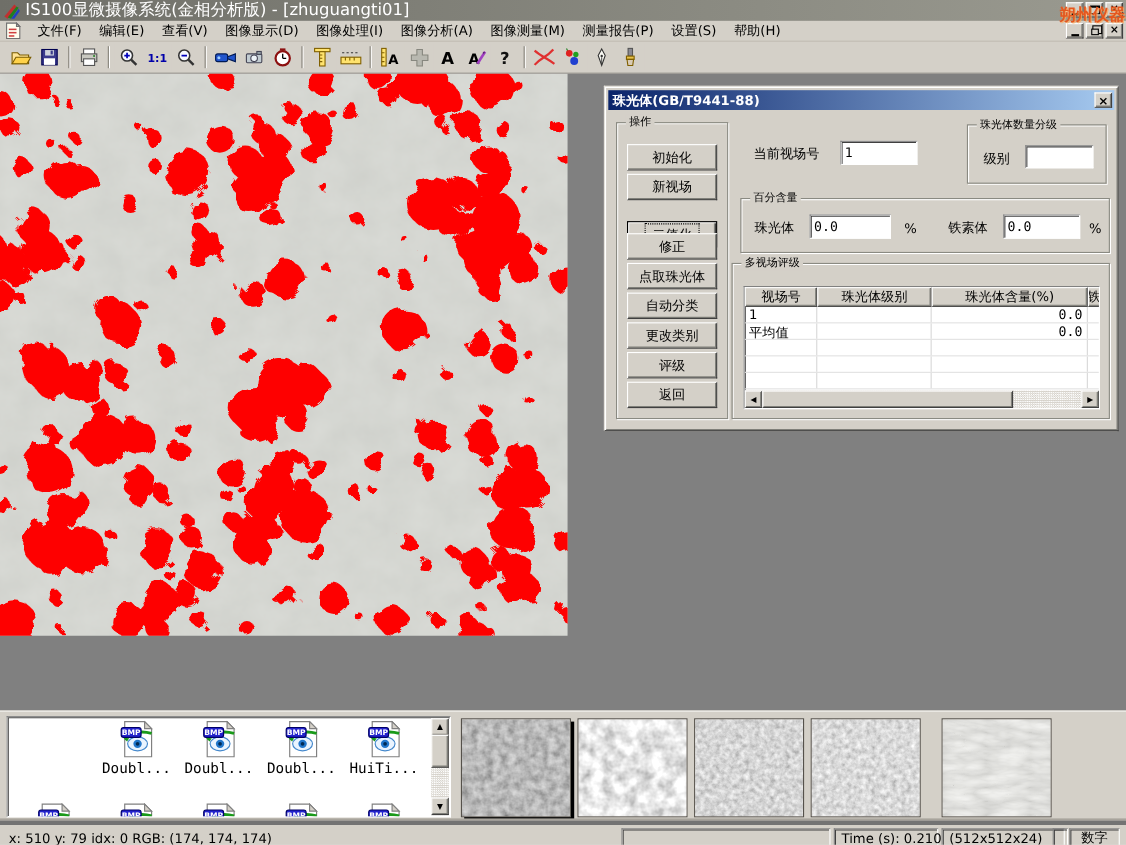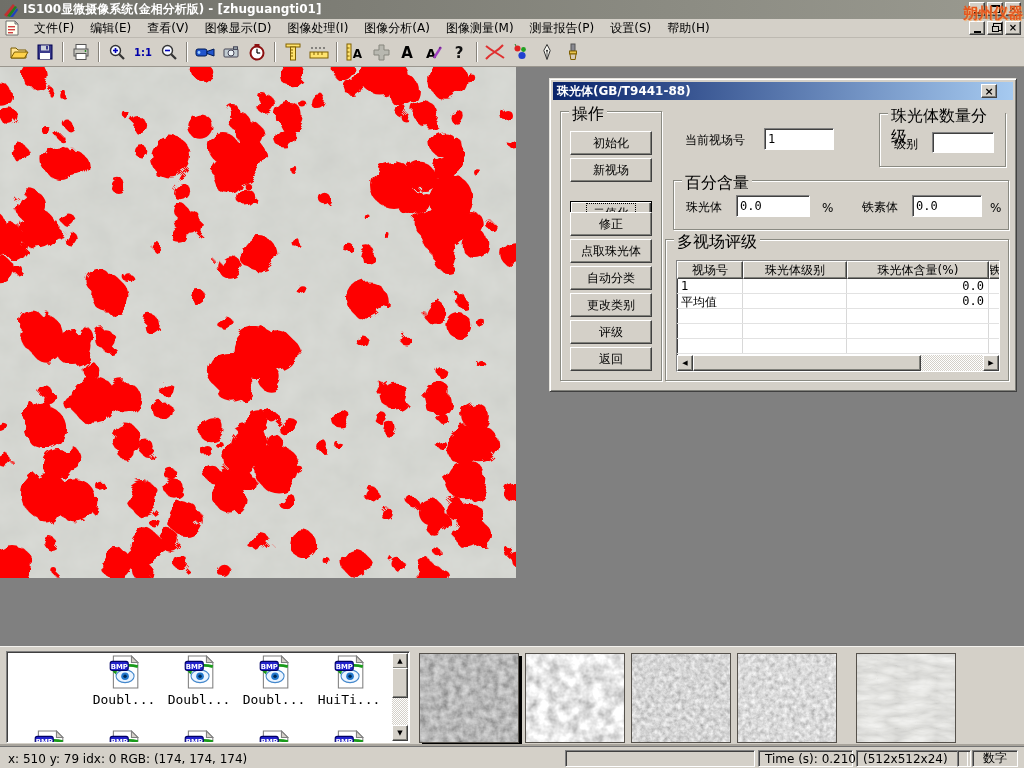--- a/index.html
+++ b/index.html
@@ -5,25 +5,25 @@
   * { margin:0; padding:0; box-sizing:border-box; }
   html,body { width:1024px; height:768px; overflow:hidden; }
   body { font-family:"DejaVu Sans","Liberation Sans",sans-serif; font-size:12px; color:#000; }
   .screen { position:relative; width:1024px; height:768px; background:#d4d0c8; }
 
   
   .raised { background:#d4d0c8; border:1px solid; border-color:#ffffff #404040 #404040 #ffffff; box-shadow:inset -1px -1px 0 #80807a; }
   .sunken { border:1px solid; border-color:#808080 #ffffff #ffffff #808080; box-shadow:inset 1px 1px 0 #404040; }
   .field  { border:1px solid; border-color:#808080 #ffffff #ffffff #808080; box-shadow:inset 1px 1px 0 #404040; background:#fff; font-family:"DejaVu Sans Mono","Liberation Mono",monospace; font-size:12px; padding:2px 3px; }
   .groupbox { position:absolute; border:1px solid #8a8a82; box-shadow:inset 1px 1px 0 #ffffff,1px 1px 0 #ffffff; }
-  .groupbox > .legend { position:absolute; top:-8px; left:8px; background:#d4d0c8; padding:0 3px; font-size:16px; }
+  .groupbox > .legend { position:absolute; top:-8px; left:8px; background:#d4d0c8; padding:0 3px; font-size:10px; }
 
   
   .titlebar { position:absolute; left:0; top:0; width:1024px; height:19px; background:linear-gradient(90deg,#6f6f68,#9a9a90); display:flex; align-items:center; padding:0 3px; }
-  .titlebar .title { color:#fff; font-weight:bold; font-size:12px; margin-left:4px; white-space:nowrap; }
+  .titlebar .title { color:#fff; font-weight:normal; font-size:15px; margin-left:4px; white-space:nowrap; }
   .winbtns { position:absolute; right:3px; top:2px; display:flex; gap:2px; }
   .wbtn { width:16px; height:14px; display:flex; align-items:center; justify-content:center; font-size:10px; font-weight:bold; line-height:1; }
   .g-min { width:7px; height:2px; background:#000; margin-top:7px; }
   .g-max { width:9px; height:8px; border:1px solid #000; border-top:2px solid #000; }
   .g-restore { width:7px; height:6px; border:1px solid #000; box-shadow:2px -2px 0 0 #d4d0c8,2px -2px 0 1px #000; margin-top:2px; }
   .watermark { position:absolute; right:1px; top:4px; color:#e4571f; font-weight:bold; font-size:15px; z-index:60; text-shadow:1px 1px 0 rgba(255,170,90,.7); white-space:nowrap; }
 
   
   .menubar { position:absolute; left:0; top:19px; width:1024px; height:19px; background:#d4d0c8; display:flex; align-items:center; border-bottom:1px solid #bdb9b1; }
   .menubar .docicon { margin:0 6px 0 4px; }
@@ -34,21 +34,21 @@
   .toolbar { position:absolute; left:0; top:38px; width:1024px; height:29px; background:#d4d0c8; display:flex; align-items:center; padding-left:6px; border-bottom:1px solid #9a968e; }
   .tbtn { width:26px; height:24px; display:flex; align-items:center; justify-content:center; background:#d4d0c8; }
   .tsep { width:2px; height:20px; margin:0 4px; border-left:1px solid #87837b; border-right:1px solid #ffffff; }
 
   
   .client { position:absolute; left:0; top:67px; width:1024px; height:579px; background:#808080; }
   .metal { position:absolute; left:0; top:0; width:516px; height:511px; }
 
   
   .dialog { position:absolute; left:549px; top:11px; width:468px; height:314px; background:#d4d0c8; border:1px solid; border-color:#e4e2dc #404040 #404040 #e4e2dc; box-shadow:inset 1px 1px 0 #ffffff, inset -1px -1px 0 #80807a; padding:3px; }
-  .dlg-title { height:18px; background:linear-gradient(90deg,#0a246a,#a6caf0); color:#fff; font-weight:bold; font-size:12px; display:flex; align-items:center; padding:0 16px 0 4px; }
+  .dlg-title { height:18px; background:linear-gradient(90deg,#0a246a,#a6caf0); color:#fff; font-weight:bold; font-size:12px; display:flex; align-items:center; padding:0 2px 0 4px; }
   .dlg-title .ttext { flex:1; white-space:nowrap; }
   .dlg-close { width:16px; height:14px; display:flex; align-items:center; justify-content:center; font-size:11px; font-weight:bold; color:#000; }
   .opbtn { position:absolute; left:20px; width:82px; height:24px; display:flex; align-items:center; justify-content:center; font-size:12px; white-space:nowrap; }
   .opbtn.default { border:1px solid #000; box-shadow:inset 1px 1px 0 #ffffff, inset -1px -1px 0 #404040, inset -2px -2px 0 #80807a;margin-top:16px; }
   .opbtn.default .focus { border:1px dotted #000; padding:1px 6px; }
   .lbl { position:absolute; font-size:12px; white-space:nowrap; }
   .pct { font-family:"DejaVu Sans","Liberation Sans",sans-serif; }
 
   
   .tablebox { position:absolute; left:10px; top:20px; width:324px; height:112px; background:#fff; border:1px solid; border-color:#808080 #ffffff #ffffff #808080; box-shadow:inset 1px 1px 0 #404040; overflow:hidden; }
@@ -68,21 +68,21 @@
   .fitem { position:absolute; width:72px; text-align:center; }
   .fname { font-family:"DejaVu Sans Mono","Liberation Mono",monospace; font-size:13px; padding:0 2px; white-space:nowrap; }
   .fname.sel { background:#cbc7bf; border:1px dotted #6a6a6a; }
   .vscroll { position:absolute; right:1px; top:1px; width:16px; height:88px; background:repeating-conic-gradient(#ffffff 0 25%, #d4d0c8 0 50%) 0 0/2px 2px; }
   .vthumb { position:absolute; left:0; top:15px; width:16px; height:30px; }
   .thumb { position:absolute; top:6px; width:100px; height:90px; border:1px solid #55514b; }
   .thumb.sel { box-shadow:3px 3px 0 #000; }
   .thumb svg { display:block; }
 
   
-  .statusbar { position:absolute; left:0; top:746px; width:1024px; height:22px; background:#d4d0c8; border-top:1px solid #737373; box-shadow:0 -2px 0 #a8a49c; font-size:12px; }
+  .statusbar { position:absolute; left:0; top:746px; width:1024px; height:22px; background:#d4d0c8; border-top:4px solid #737373; box-shadow:0 -2px 0 #a8a49c; font-size:12px; }
   .spanel { position:absolute; top:3px; height:17px; display:flex; align-items:center; padding:0 6px; white-space:nowrap; }
   .sposition { left:2px; }
 </style>
 </head>
 <body>
 
 <svg width="0" height="0" style="position:absolute">
   <defs>
     <filter id="warp" x="-6%" y="-6%" width="112%" height="112%">
       <feTurbulence type="fractalNoise" baseFrequency="0.055" numOctaves="3" seed="8" result="n"></feTurbulence>

